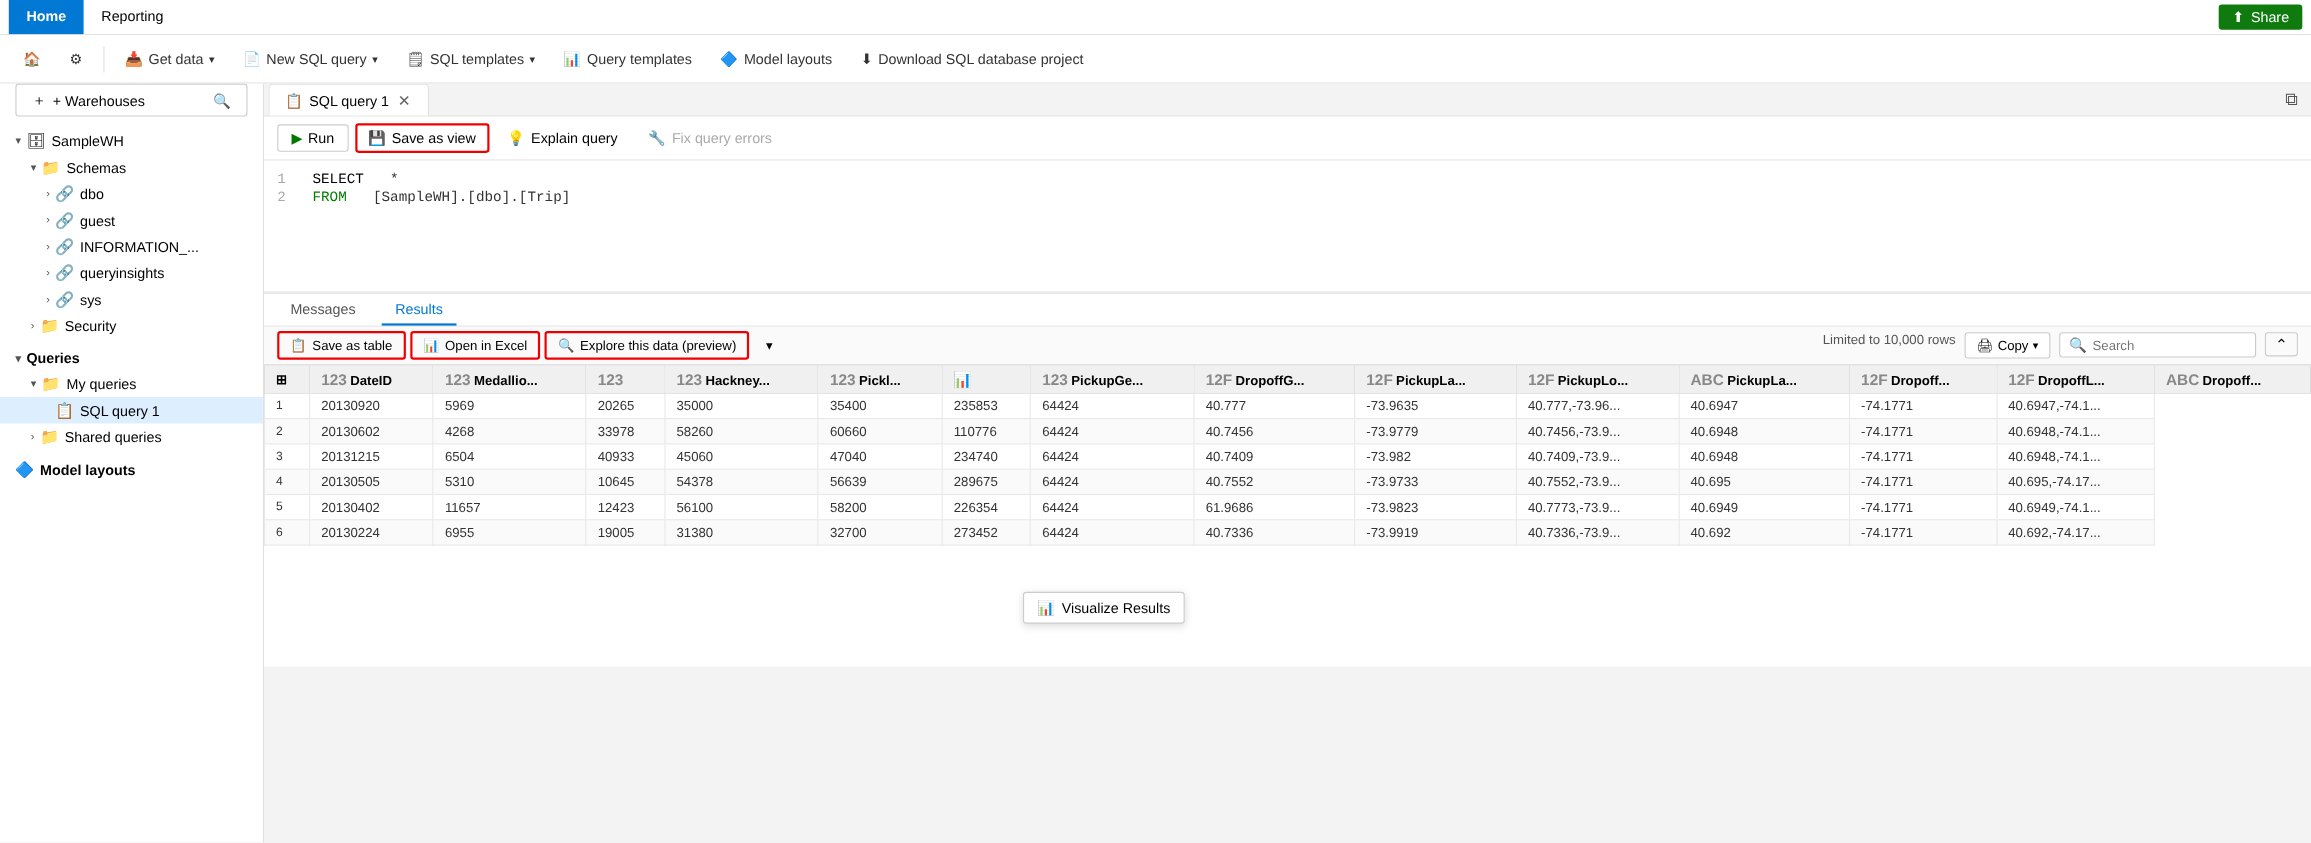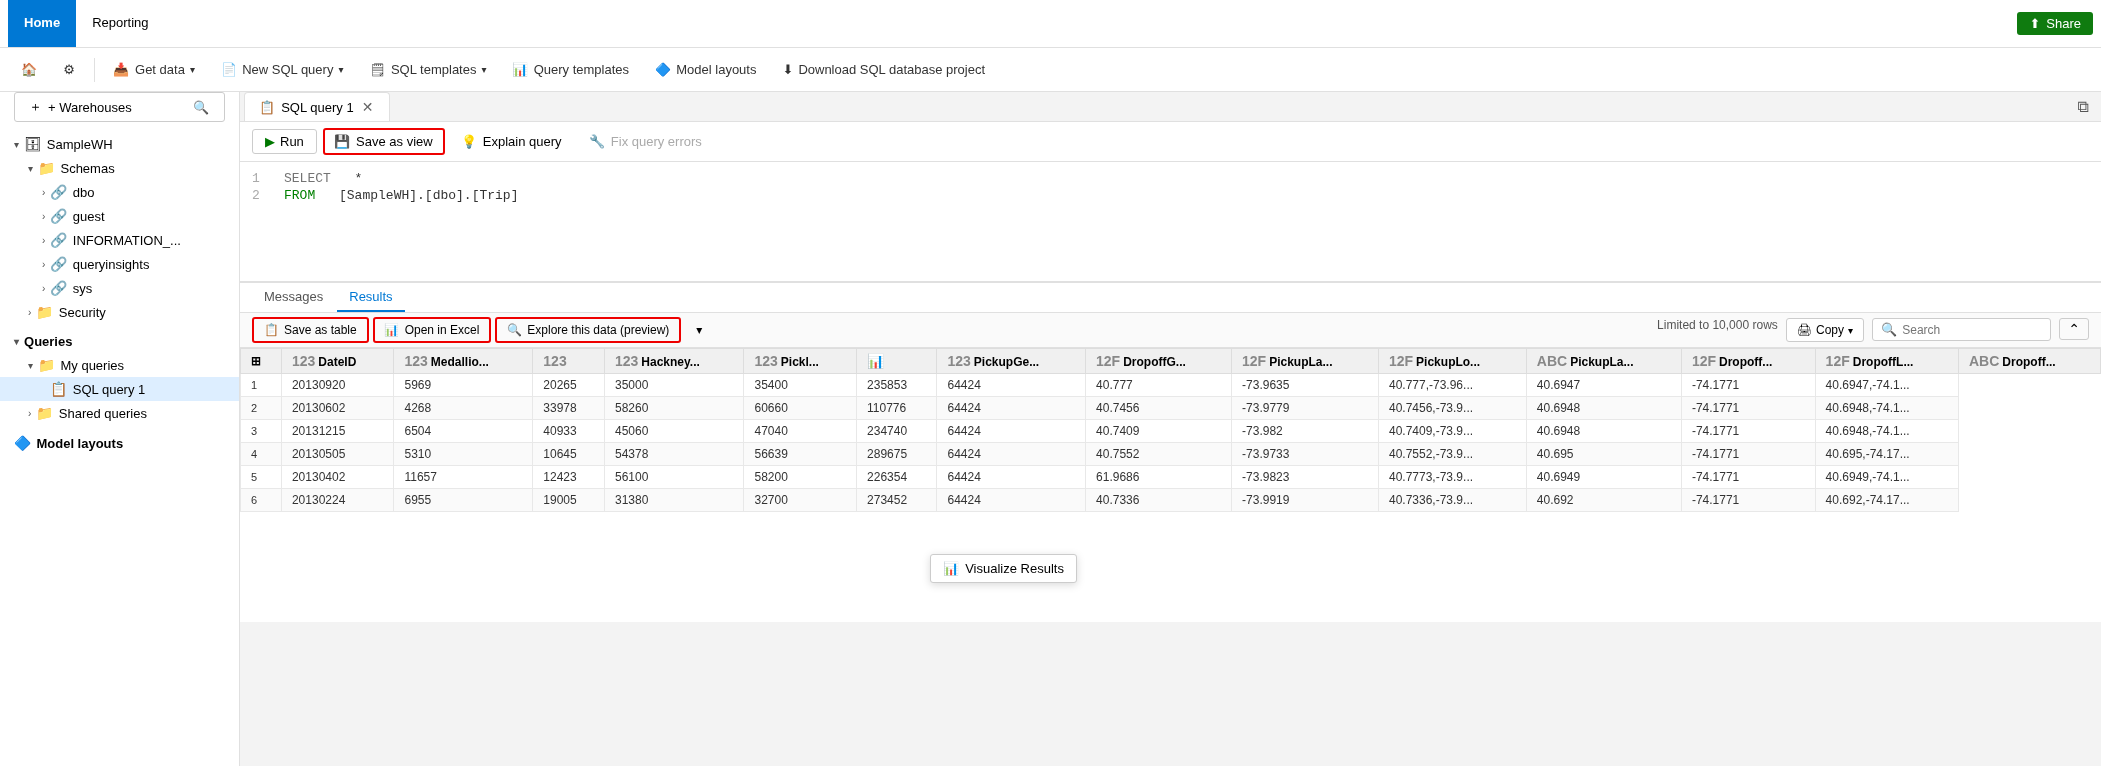--- a/index.html
+++ b/index.html
@@ -4,21 +4,21 @@
   <style>
     * { box-sizing: border-box; margin: 0; padding: 0; }
     body { font-family: 'Segoe UI', Tahoma, Geneva, Verdana, sans-serif; font-size: 13px; background: #f3f3f3; overflow: hidden; }
 
     
     .top-bar {
       display: flex;
       align-items: center;
       justify-content: space-between;
       background: #fff;
-      height: 48px;
+      height: 32px;
       border-bottom: 1px solid #e0e0e0;
       padding: 0 8px;
     }
     .top-tabs { display: flex; height: 100%; }
     .top-tab {
       padding: 0 16px;
       height: 100%;
       display: flex;
       align-items: center;
       font-size: 13px;
@@ -221,39 +221,39 @@
       font-family: 'Consolas', 'Courier New', monospace;
       font-size: 13px;
       border-bottom: 1px solid #e0e0e0;
     }
     .code-line {
       display: flex;
       gap: 16px;
       padding: 1px 12px;
     }
     .line-num { color: #aaa; min-width: 16px; user-select: none; }
-    .kw-blue { color: #737373; }
+    .kw-blue { color: #000000; }
     .kw-green { color: #008000; }
     .code-text { color: #333; }
 
     
     .results-panel {
       background: #fff;
       border-top: 1px solid #e0e0e0;
       display: flex;
       flex-direction: column;
       height: 340px;
       overflow: hidden;
     }
     .results-tabs {
       display: flex;
       align-items: center;
       border-bottom: 1px solid #e0e0e0;
       padding: 0 12px;
-      gap: 2px;
+      gap: 12px;
     }
     .results-tab {
       padding: 6px 12px;
       cursor: pointer;
       font-size: 13px;
       border-bottom: 2px solid transparent;
       color: #555;
     }
     .results-tab.active {
       border-bottom: 2px solid #0078d4;

